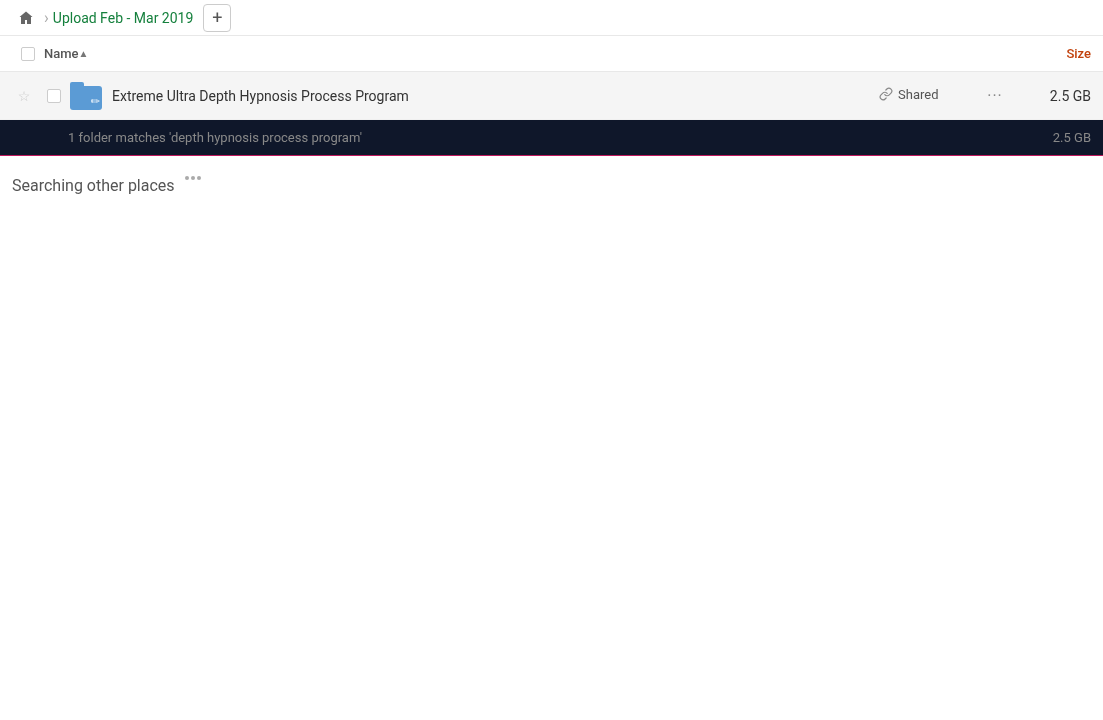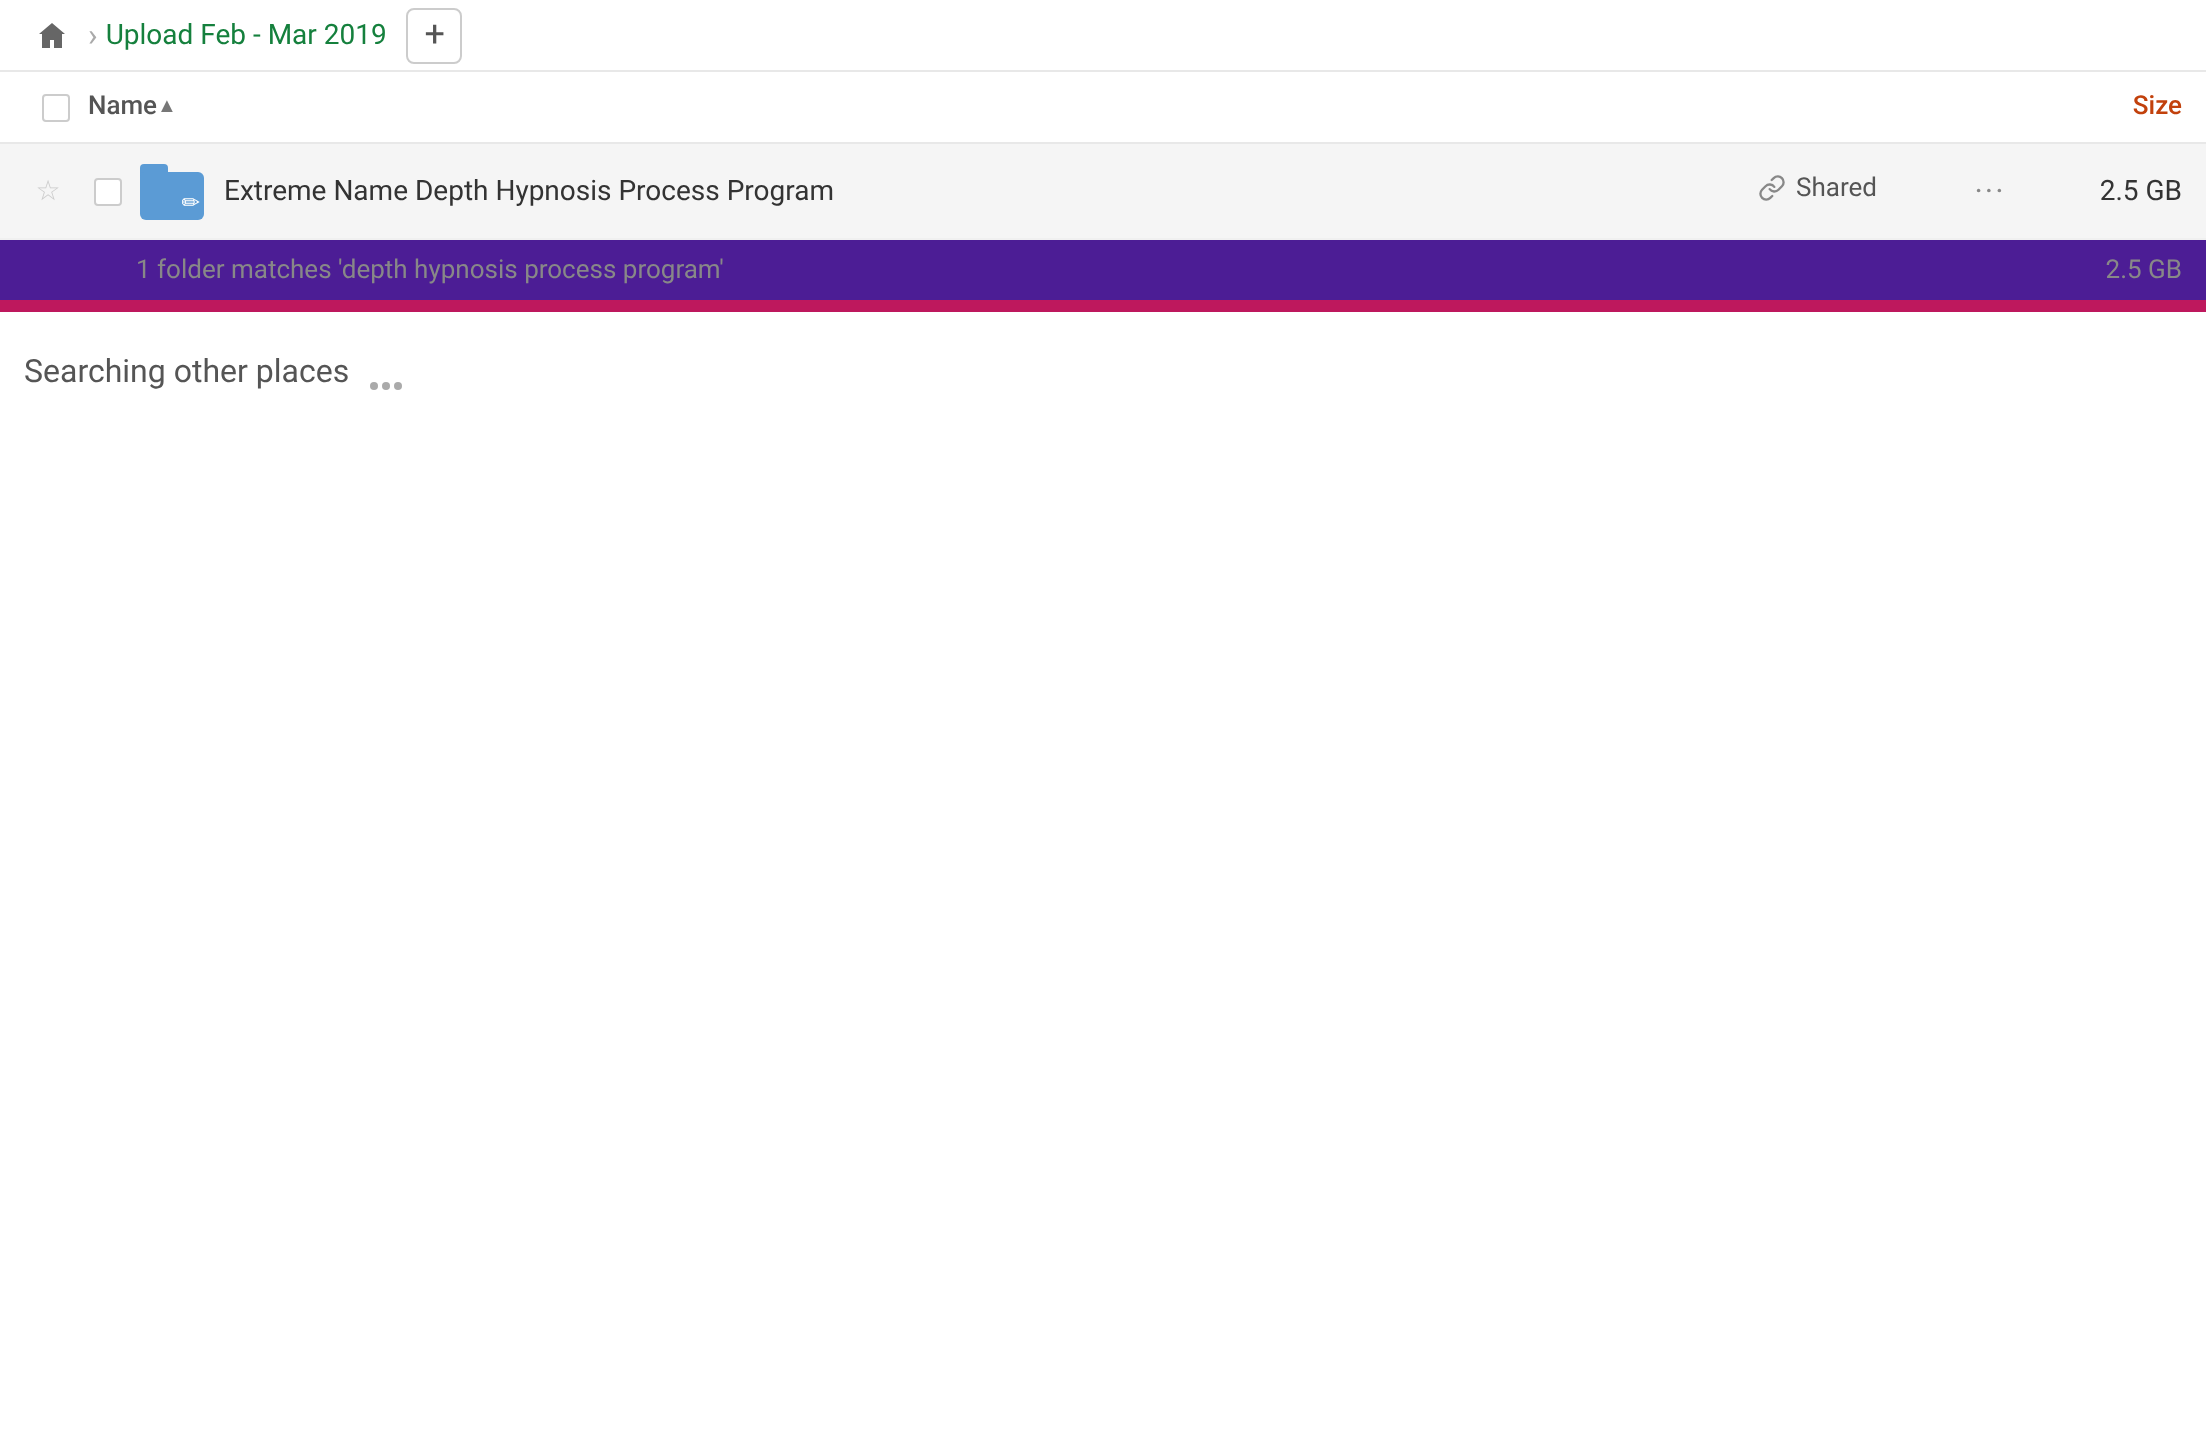--- a/index.html
+++ b/index.html
@@ -211,22 +211,22 @@
       text-align: right;
       font-size: 14px;
       color: #333;
     }
 
     
     .summary-row {
       display: flex;
       align-items: center;
       padding: 8px 12px 8px 68px;
-      background: #4c1d95;
-      border-bottom: 6px solid #be185d;
+      background: #0f172a;
+      border-bottom: 1px solid #be185d;
       height: 36px;
     }
 
     .summary-text {
       flex: 1;
       font-size: 13px;
       color: #888;
     }
 
     .summary-size {
@@ -239,21 +239,21 @@
     
     .searching-section {
       padding: 20px 12px;
     }
 
     .searching-title {
       font-size: 16px;
       color: #555;
       font-weight: 400;
       display: flex;
-      align-items: flex-end;
+      align-items: flex-start;
       gap: 6px;
     }
 
     .loading-dots {
       display: inline-flex;
       gap: 2px;
       margin-left: 4px;
     }
 
     .dot {
@@ -319,21 +319,21 @@
     <div class="checkbox"></div>
   </div>
   <div class="folder-icon-col">
     <div class="folder-icon-wrapper">
       <div class="folder-tab"></div>
       <div class="folder-body">
         <span class="folder-pencil">✏</span>
       </div>
     </div>
   </div>
-  <div class="file-name-col">Extreme Name Depth Hypnosis Process Program</div>
+  <div class="file-name-col">Extreme Ultra Depth Hypnosis Process Program</div>
   <div class="shared-col">
     <span class="link-icon">
       <svg width="14" height="14" viewBox="0 0 24 24" fill="none" stroke="#888" stroke-width="2" stroke-linecap="round" stroke-linejoin="round">
         <path d="M10 13a5 5 0 0 0 7.54.54l3-3a5 5 0 0 0-7.07-7.07l-1.72 1.71"></path>
         <path d="M14 11a5 5 0 0 0-7.54-.54l-3 3a5 5 0 0 0 7.07 7.07l1.71-1.71"></path>
       </svg>
     </span>
     <span>Shared</span>
   </div>
   <div class="more-btn">···</div>

